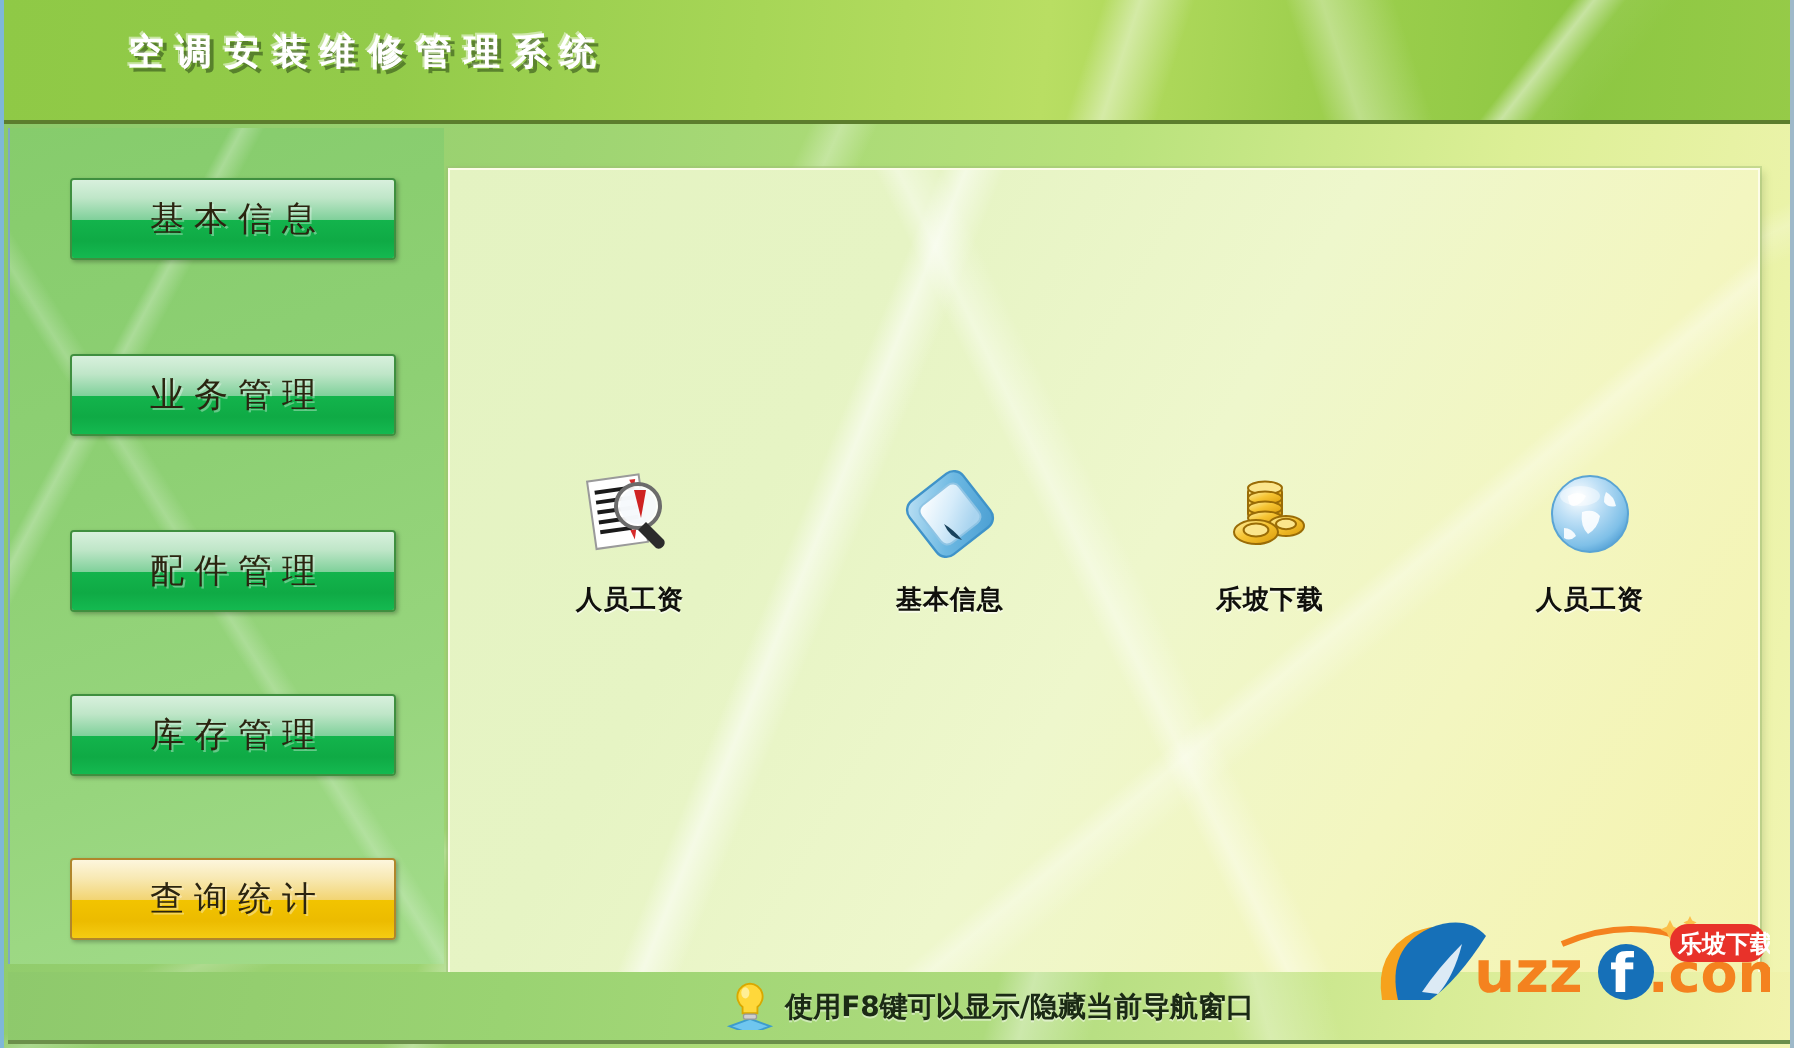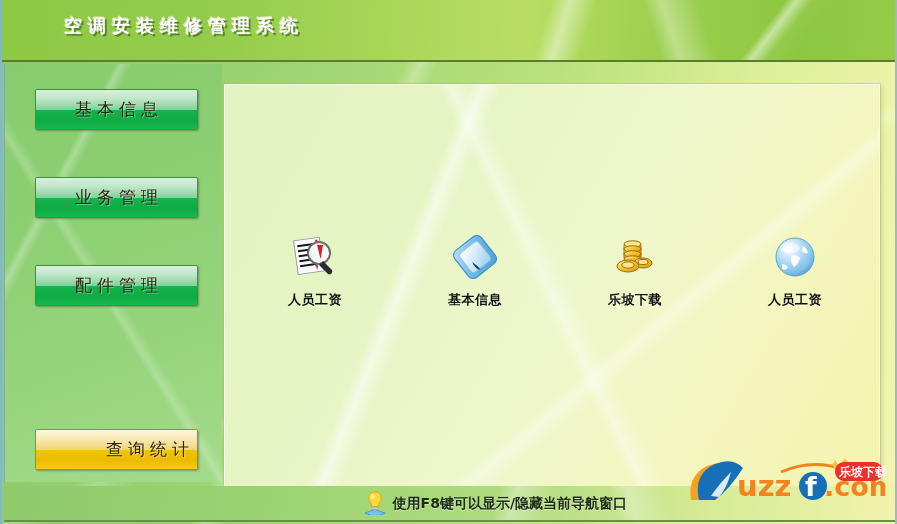--- a/index.html
+++ b/index.html
@@ -76,21 +76,21 @@
     letter-spacing:5px;text-indent:5px;
     text-shadow:1px 1px 0 rgba(255,255,255,.35);
   }
   .navbtn.gold{border-color:#b0862b;}
   .navbtn.gold .bt-top{
     background:linear-gradient(180deg,#fdf6dd 0%,#f8e9b4 45%,#f2d472 100%);
   }
   .navbtn.gold .bt-bot{
     background:linear-gradient(180deg,#f2c400 0%,#ecbb00 55%,#f5cc12 100%);
   }
-  .navbtn.gold .bt-label{color:#2b2410;padding-left:31px;}
+  .navbtn.gold .bt-label{color:#2b2410;}
 
   
   #content{
     position:absolute;left:222px;top:84px;width:656px;height:404px;
     background:
       linear-gradient(112deg,rgba(255,255,255,0) 30%,rgba(255,255,255,.55) 31.6%,rgba(255,255,255,0) 34%),
       linear-gradient(64deg,rgba(255,255,255,0) 48%,rgba(255,255,255,.40) 49.4%,rgba(255,255,255,0) 52%),
       linear-gradient(140deg,rgba(255,255,255,0) 62%,rgba(255,255,255,.35) 63.3%,rgba(255,255,255,0) 66%),
       linear-gradient(120deg,#e4f3c2 0%,#e6f4c4 28%,#eef7cc 52%,#f3f6c0 74%,#f5f3ae 100%);
     border:1px solid #fdfde8;
@@ -162,20 +162,25 @@
       <div class="bt-bot"></div>
       <div class="bt-label">业务管理</div>
     </div>
 
     <div class="navbtn" style="top:201px;">
       <div class="bt-top"></div>
       <div class="bt-bot"></div>
       <div class="bt-label">配件管理</div>
     </div>
 
+    <div class="navbtn" style="top:283px;">
+      <div class="bt-top"></div>
+      <div class="bt-bot"></div>
+      <div class="bt-label">库存管理</div>
+    </div>
 
     <div class="navbtn gold" style="top:365px;">
       <div class="bt-top"></div>
       <div class="bt-bot"></div>
       <div class="bt-label">查询统计</div>
     </div>
 
   </div>
 
   <div id="content">

